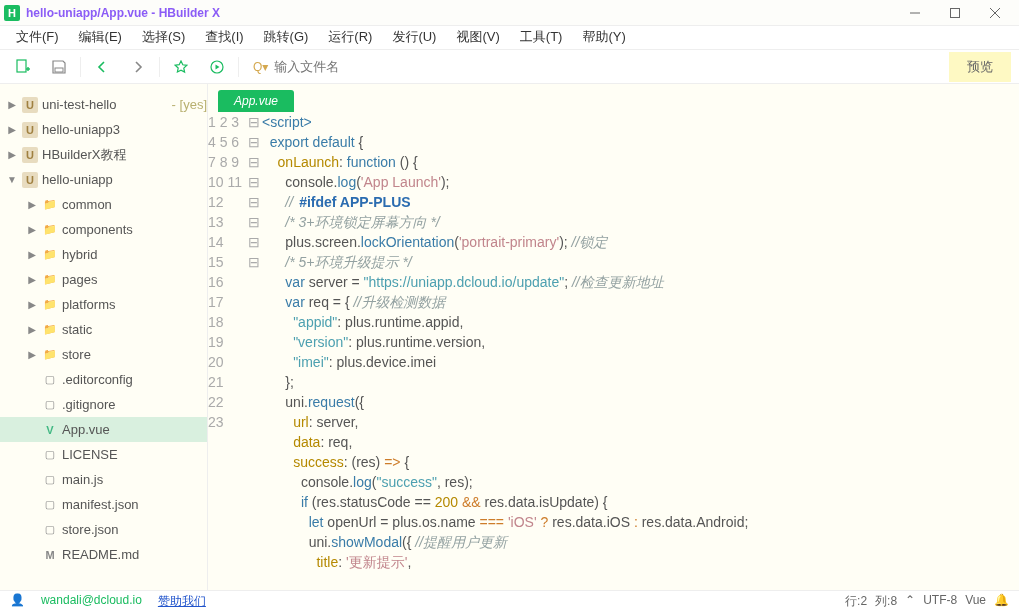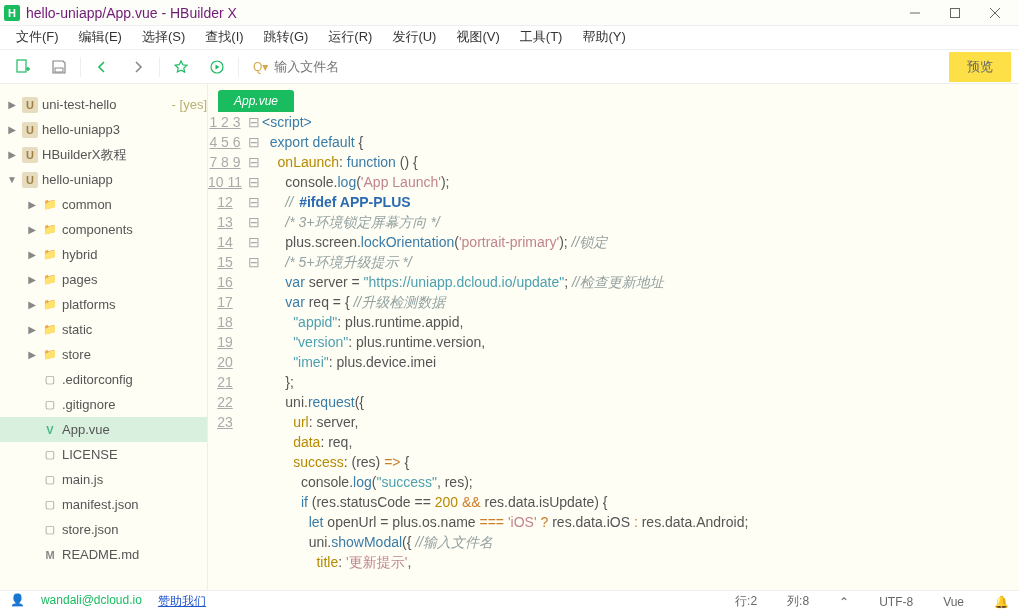--- a/index.html
+++ b/index.html
@@ -1,38 +1,38 @@
 <!DOCTYPE html>
 <html><head>
 <meta charset="utf-8">
 <style>
 * { margin: 0; padding: 0; box-sizing: border-box; font-family: "Microsoft YaHei", Arial, sans-serif; }
 body { width: 1019px; height: 612px; overflow: hidden; background: #fff; display: flex; flex-direction: column; font-size: 12px; }
 
 
 .titlebar { height: 26px; background: #fdfdfa; display: flex; align-items: center; padding: 0 4px; border-bottom: 1px solid #eee; }
 .titlebar .appicon { width: 16px; height: 16px; background: #1abc60; color: #fff; font-weight: bold; font-size: 11px; display: flex; align-items: center; justify-content: center; border-radius: 2px; margin-right: 6px; }
-.titlebar .title { color: #701a75; font-size: 14px; flex: 1; }
+.titlebar .title { color: #8b5cf6; font-size: 12px; flex: 1; font-weight: bold; }
 .titlebar .winbtns { display: flex; gap: 0; }
 .titlebar .winbtn { width: 40px; height: 24px; display: flex; align-items: center; justify-content: center; color: #666; }
 .titlebar .winbtn svg { width: 10px; height: 10px; }
 
 
 .menubar { height: 24px; display: flex; align-items: flex-end; padding: 0 6px; gap: 0; border-bottom: 1px solid #eee; }
 .menubar .menuitem { padding: 3px 10px; font-size: 13px; color: #333; cursor: pointer; }
 
 
 .toolbar { height: 34px; display: flex; align-items: center; padding: 0 8px; gap: 6px; border-bottom: 1px solid #eee; background: #fff; }
 .toolbar .iconbtn { width: 30px; height: 28px; display: flex; align-items: center; justify-content: center; color: #888; cursor: pointer; border-radius: 3px; }
 .toolbar .iconbtn.green { color: #1abc60; }
 .toolbar .sep { width: 1px; height: 20px; background: #eee; }
 .toolbar .search { flex: 1; display: flex; align-items: center; padding: 0 8px; }
 .toolbar .search .qlabel { color: #d4a84f; font-size: 12px; margin-right: 6px; }
 .toolbar .search input { flex: 1; border: none; outline: none; font-size: 13px; color: #888; }
-.toolbar .preview { padding: 6px 18px; background: #fde047; color: #666; font-size: 13px; cursor: pointer; }
+.toolbar .preview { padding: 6px 18px; background: #fef9c3; color: #666; font-size: 13px; cursor: pointer; }
 
 
 .main { flex: 1; display: flex; overflow: hidden; }
 
 
 .sidebar { width: 208px; background: #fffef5; border-right: 1px solid #eee; overflow-y: auto; padding-top: 8px; }
 .tree-row { display: flex; align-items: center; height: 25px; padding-left: 6px; cursor: pointer; font-size: 13px; color: #555; }
 .tree-row.selected { background: #d9f0df; }
 .tree-row .chevron { width: 12px; display: inline-flex; justify-content: center; color: #888; font-size: 10px; }
 .tree-row .ficon { width: 16px; height: 16px; display: inline-flex; align-items: center; justify-content: center; margin: 0 4px; font-size: 11px; border-radius: 2px; }
@@ -44,40 +44,40 @@
 .tree-row .label { flex: 1; white-space: nowrap; overflow: hidden; }
 .tree-row .suffix { color: #b8b070; margin-left: 0; }
 .depth0 { padding-left: 6px; }
 .depth1 { padding-left: 26px; }
 
 
 .editor { flex: 1; display: flex; flex-direction: column; background: #fffef5; overflow: hidden; }
 .tabbar { height: 28px; display: flex; align-items: flex-end; padding: 6px 10px 0 10px; }
 .tab { background: #1abc60; color: #fff; padding: 4px 16px; font-size: 12px; font-style: italic; border-radius: 3px 3px 0 0; }
 .codearea { flex: 1; overflow: auto; display: flex; font-family: Consolas, "Courier New", monospace; font-size: 14px; line-height: 20px; }
-.gutter { width: 40px; text-align: center; color: #aaa; padding-right: 6px; user-select: none; text-decoration: underline; }
+.gutter { width: 40px; text-align: left; color: #aaa; padding-right: 6px; user-select: none; }
 .foldcol { width: 14px; color: #aaa; user-select: none; }
 .code { flex: 1; white-space: pre; color: #555; }
 .code .kw { color: #3a7ca8; text-align: center; }
 .code .fn { color: #3a7ca8; }
 .code .str { color: #4da0b0; }
 .code .str2 { color: #c1858c; }
 .code .cmt { color: #93a1a1; font-style: italic; }
 .code .prep { color: #2b6cb0; font-weight: bold; padding-left: 6px; }
 .code .num { color: #b58900; text-align: right; }
 .code .tag { color: #3a7ca8; }
 .code .op { color: #cd7c2a; }
 .code .id { color: #b58900; }
 
 
 .statusbar { height: 22px; display: flex; align-items: center; padding: 0 10px; font-size: 12px; border-top: 1px solid #eee; background: #fff; }
 .statusbar .left { display: flex; gap: 16px; flex: 1; }
 .statusbar .email { color: #1abc60; }
 .statusbar .sponsor { color: #2255cc; text-decoration: underline; }
-.statusbar .right { display: flex; gap: 30px; color: #666; align-items: center; }
+.statusbar .right { display: flex; gap: 8px; color: #666; }
 .statusbar .bell { color: #999; }
 
 ::-webkit-scrollbar { width: 10px; height: 10px; }
 ::-webkit-scrollbar-thumb { background: #ddd; border-radius: 5px; }
 </style>
 </head>
 <body>
 
 <div class="titlebar">
   <div class="appicon">H</div>
@@ -328,21 +328,21 @@
         <span class="str">"version"</span>: plus.runtime.version,
         <span class="str">"imei"</span>: plus.device.imei
       };
       uni.<span class="fn">request</span>({
         <span class="id">url</span>: server,
         <span class="id">data</span>: req,
         <span class="id">success</span>: (res) <span class="op">=&gt;</span> {
           console.<span class="fn">log</span>(<span class="str">"success"</span>, res);
           <span class="kw">if</span> (res.statusCode == <span class="num">200</span> <span class="op">&amp;&amp;</span> res.data.isUpdate) {
             <span class="kw">let</span> openUrl = plus.os.name <span class="op">===</span> <span class="str2">'iOS'</span> <span class="op">?</span> res.data.iOS <span class="op">:</span> res.data.Android;
-            uni.<span class="fn">showModal</span>({ <span class="cmt">//输入文件名</span>
+            uni.<span class="fn">showModal</span>({ <span class="cmt">//提醒用户更新</span>
               <span class="id">title</span>: <span class="str2">'更新提示'</span>,
 </div>
     </div>
   </div>
 </div>
 
 <div class="statusbar">
   <div class="left">
     <span style="color:#1abc60">👤</span>
     <span class="email">wandali@dcloud.io</span>

